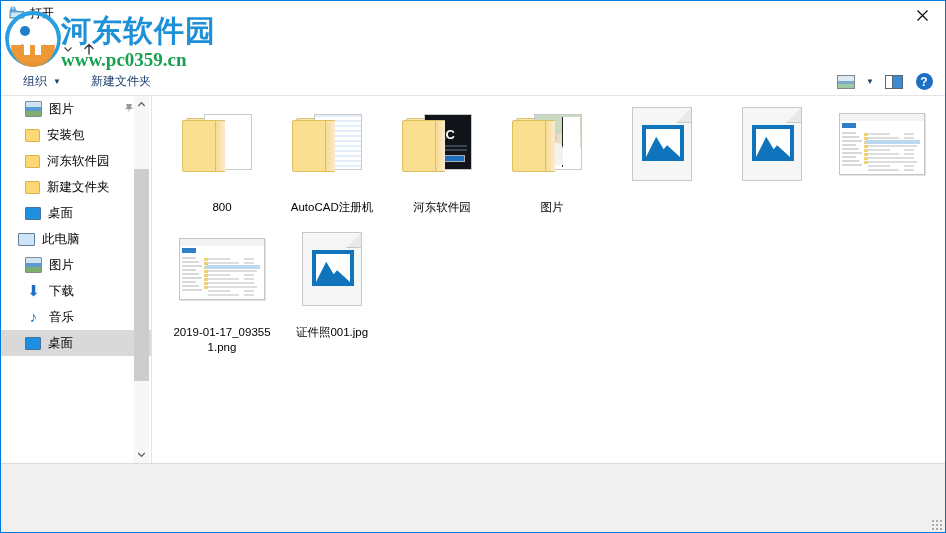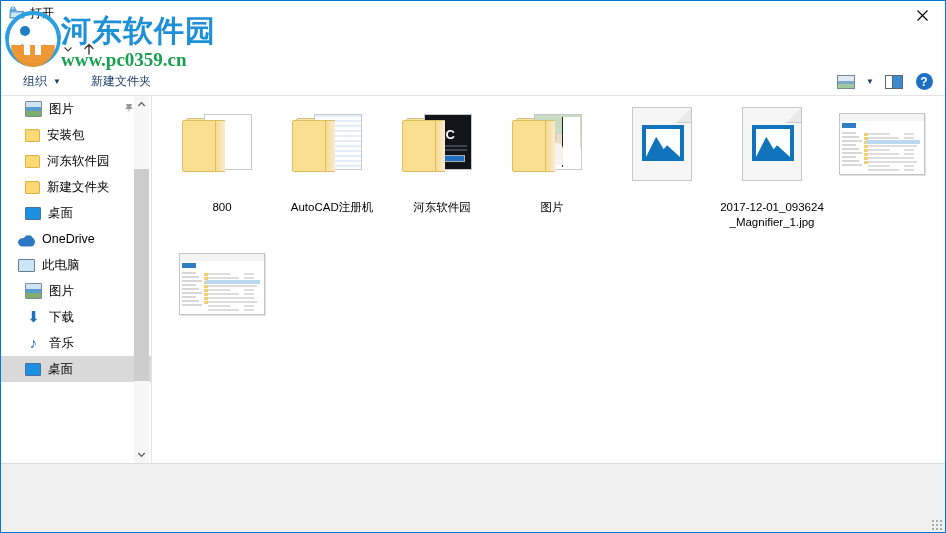--- a/index.html
+++ b/index.html
@@ -539,24 +539,20 @@
             <span class="side-ico ico-folder"></span>
             <span class="side-label">河东软件园</span>
           </div>
           <div class="side-item indent1">
             <span class="side-ico ico-folder"></span>
             <span class="side-label">新建文件夹</span>
           </div>
           <div class="side-item indent1">
             <span class="side-ico ico-desktop"></span>
             <span class="side-label">桌面</span>
-          </div>
-          <div class="side-item root">
-            <span class="side-ico ico-onedrive"></span>
-            <span class="side-label">OneDrive</span>
           </div>
           <div class="side-item root">
             <span class="side-ico ico-pc"></span>
             <span class="side-label">此电脑</span>
           </div>
           <div class="side-item indent1">
             <span class="side-ico ico-pictures"></span>
             <span class="side-label">图片</span>
           </div>
           <div class="side-item indent1">
@@ -664,21 +660,20 @@
           </div>
           <div class="file-item">
             <div class="thumb">
               <div class="imgfile">
                 <div class="corner2"></div>
                 <div class="pic">
                   <div class="mtn"></div>
                 </div>
               </div>
             </div>
-            <div class="file-label">2017-12-01_093624_Magnifier_1.jpg</div>
           </div>
           <div class="file-item">
             <div class="thumb">
               <div class="shot">
                 <div class="sbar"></div>
                 <div class="sblue"></div>
                 <div class="srow" style="top:18px;width:14px"></div>
                 <div class="srow" style="top:22px;width:17px"></div>
                 <div class="srow" style="top:26px;width:20px"></div>
                 <div class="srow" style="top:30px;width:14px"></div>
@@ -757,20 +752,32 @@
                 <div class="sfold" style="top:23px"></div>
                 <div class="sfold" style="top:27px"></div>
                 <div class="sfold" style="top:31px"></div>
                 <div class="sfold" style="top:35px"></div>
                 <div class="sfold" style="top:39px"></div>
                 <div class="sfold" style="top:43px"></div>
                 <div class="sfold" style="top:47px"></div>
                 <div class="shl" style="top:26px;width:54px"></div>
               </div>
             </div>
+            <div class="file-label">2019-01-17_093551.png</div>
+          </div>
+          <div class="file-item">
+            <div class="thumb">
+              <div class="imgfile">
+                <div class="corner2"></div>
+                <div class="pic">
+                  <div class="mtn"></div>
+                </div>
+              </div>
+            </div>
+            <div class="file-label">证件照001.jpg</div>
           </div>
         </div>
     </div>
   </div>
 
   <div id="footer">
 
     <div id="grip"></div>
   </div>
 

